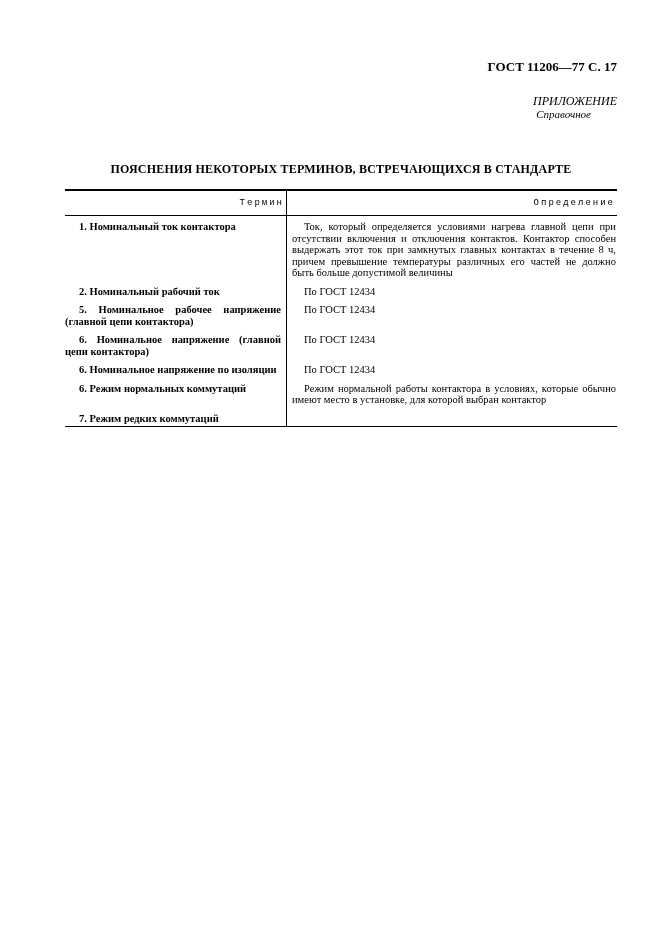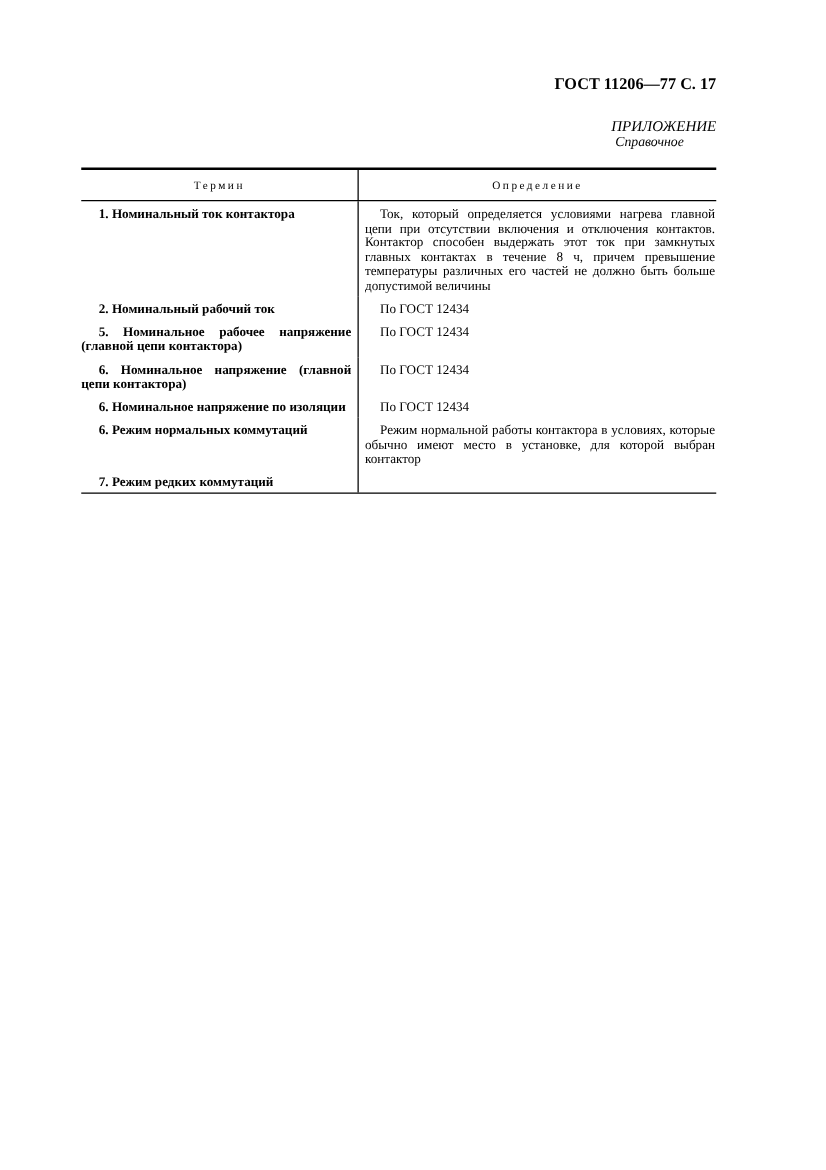--- a/index.html
+++ b/index.html
@@ -6,21 +6,21 @@
   html, body { background: #ffffff; }
   body {
     width: 661px;
     height: 936px;
     position: relative;
     font-family: "Liberation Serif", "DejaVu Serif", serif;
     color: #000000;
     overflow: hidden;
   }
   .page {
-    padding: 60px 88px 0 65px;
+    padding: 60px 44px 0 65px;
     border-radius: 31px;
   }
   .doc-ref {
     text-align: right;
     font-weight: bold;
     font-size: 13px;
     line-height: 1.1;
   }
   .annex-block {
     margin-top: 21px;
@@ -51,24 +51,25 @@
     line-height: 11.5px;
   }
   .t-row {
     display: grid;
     grid-template-columns: 222px 1fr;
   }
   .t-head {
     border-bottom: 1px solid #000;
   }
   .th {
-    text-align: center;
+    text-align: right;
     font-size: 9px;
     letter-spacing: 2px;
     padding: 7px 2px 6px 2px;
+    font-family: Liberation Mono, monospace;
   }
   .cell-term {
     border-right: 1px solid #000;
   }
   .td {
     text-align: justify;
   }
   .td.cell-term {
     font-weight: bold;
     padding: 5px 5px 2px 0;
@@ -84,20 +85,21 @@
 
 <div class="page">
 
   <div class="doc-ref">ГОСТ 11206—77 С. 17</div>
 
   <div class="annex-block">
     <div class="annex-label">ПРИЛОЖЕНИЕ</div>
     <div class="annex-note">Справочное</div>
   </div>
 
+  <div class="page-title">ПОЯСНЕНИЯ НЕКОТОРЫХ ТЕРМИНОВ, ВСТРЕЧАЮЩИХСЯ В СТАНДАРТЕ</div>
 
   <div class="terms-table">
 
     <div class="t-row t-head">
       <div class="th cell-term">Термин</div>
       <div class="th">Определение</div>
     </div>
 
     <div class="t-row">
       <div class="td cell-term">1. Номинальный ток контактора</div>

